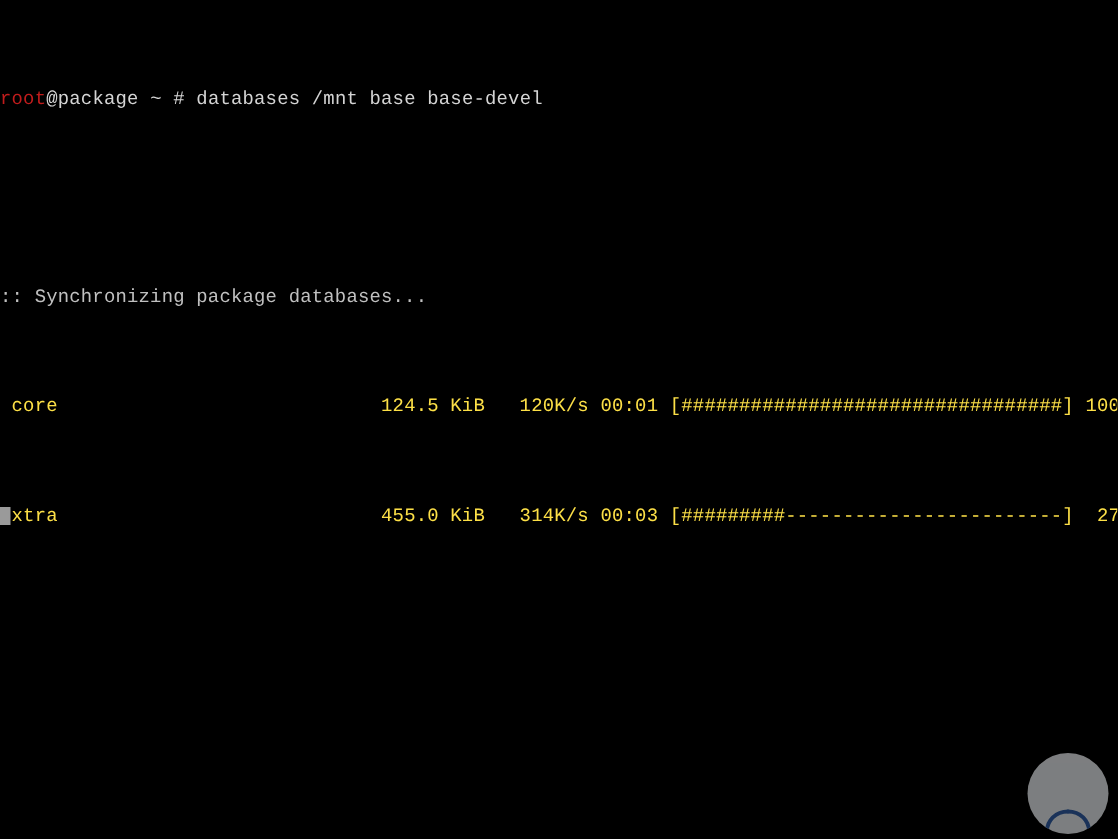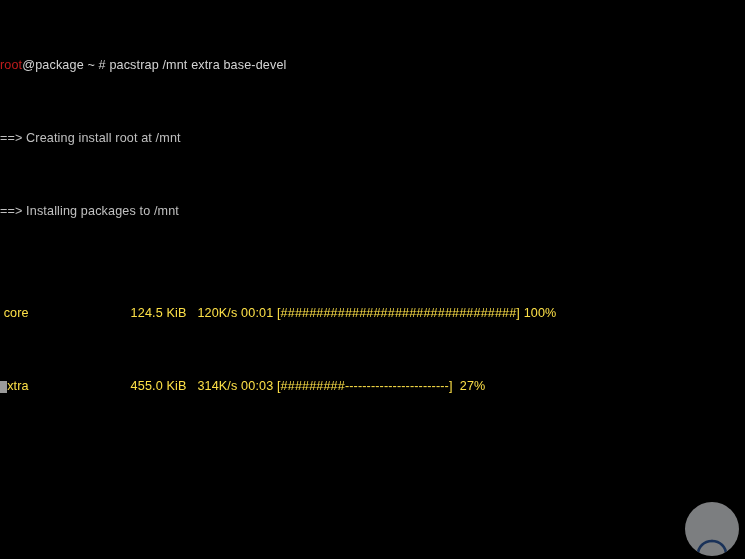--- a/index.html
+++ b/index.html
@@ -29,21 +29,21 @@
   }
   .tline {
     height: 14.6px;
     white-space: pre;
     font-family: "DejaVu Sans Mono", "Liberation Mono", monospace;
     font-size: 12.6px;
     line-height: 14.6px;
     color: #c8c8c8;
     letter-spacing: 0.14px;
   }
-  .seg { white-space: pre; font-family: Liberation Sans, sans-serif; font-size: inherit; }
+  .seg { white-space: pre; font-family: Liberation Mono, monospace; font-size: inherit; }
   .c-red    { color: #c01c1c; }
   .c-white  { color: #d4d4d4; }
   .c-grey   { color: #c0c0c0; }
   .c-dim    { color: #fde047; }
 
   
   .cursorline { position: relative; }
   .cursor-block {
     position: absolute;
     left: 0px;
@@ -66,29 +66,28 @@
     overflow: hidden;
   }
   #watermark svg { display: block; }
 </style>
 </head>
 <body>
 
 <div id="terminal">
 
   
-  <div class="tline"><span class="seg c-red">root</span><span class="seg c-white">@package</span><span class="seg c-white"> ~ </span><span class="seg c-white"># </span><span class="seg c-white">pacstrap /mnt extra base-devel</span></div>
+  <div class="tline"><span class="seg c-red">root</span><span class="seg c-white">@package</span><span class="seg c-white"> ~ </span><span class="seg c-white"># </span><span class="seg c-white">databases /mnt base base-devel</span></div>
 
   
-  <div class="tline"><span class="seg c-grey">==&gt; Creating install root at /mnt</span></div>
 
   
-  <div class="tline"><span class="seg c-grey">==&gt; Installing packages to /mnt</span></div>
 
   
+  <div class="tline"><span class="seg c-grey">:: Synchronizing package databases...</span></div>
 
   
   <div class="tline"><span class="seg c-dim"> core</span><span class="seg">                            </span><span class="seg c-dim">124.5 KiB</span><span class="seg">   </span><span class="seg c-dim">120K/s</span><span class="seg"> </span><span class="seg c-dim">00:01</span><span class="seg"> </span><span class="seg c-dim">[</span><span class="seg c-dim">#################################</span><span class="seg c-dim"></span><span class="seg c-dim">]</span><span class="seg"> </span><span class="seg c-dim">100%</span></div>
 
   
   <div class="tline cursorline"><span class="cursor-block"></span><span class="seg c-dim">extra</span><span class="seg">                            </span><span class="seg c-dim">455.0 KiB</span><span class="seg">   </span><span class="seg c-dim">314K/s</span><span class="seg"> </span><span class="seg c-dim">00:03</span><span class="seg"> </span><span class="seg c-dim">[</span><span class="seg c-dim">#########</span><span class="seg c-dim">------------------------</span><span class="seg c-dim">]</span><span class="seg"> </span><span class="seg c-dim"> 27%</span></div>
 
   
   <div id="watermark">
     <svg width="54" height="54" viewBox="0 0 54 54" aria-hidden="true">

